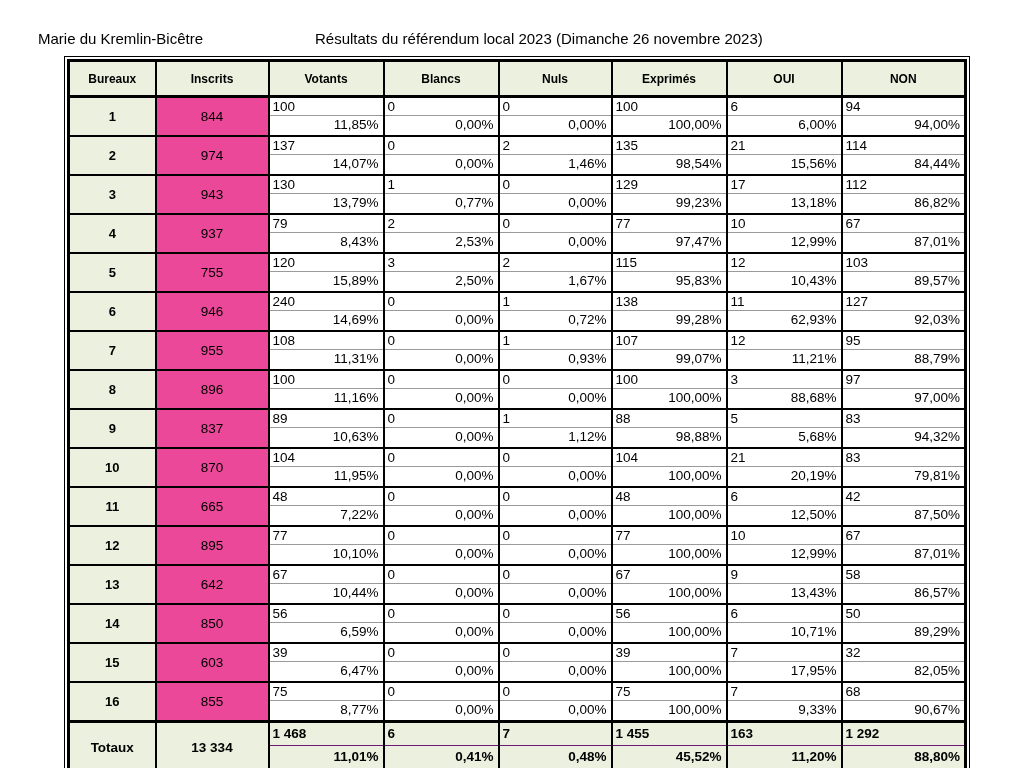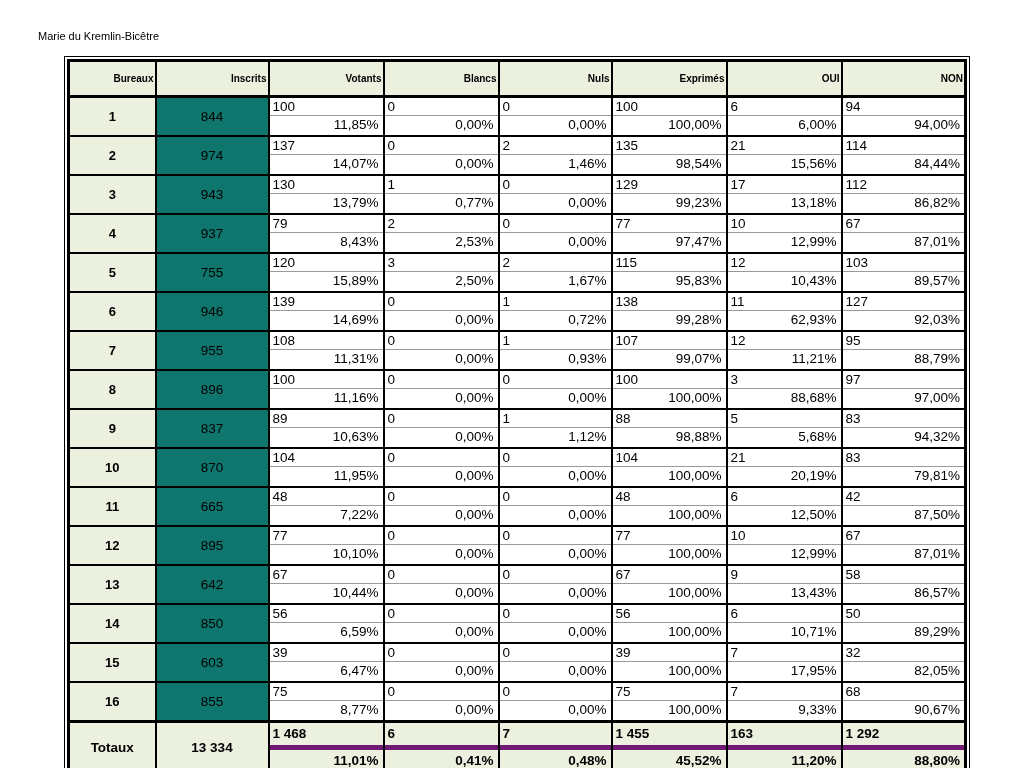--- a/index.html
+++ b/index.html
@@ -1,60 +1,61 @@
 <!DOCTYPE html>
 <html><head>
 <meta charset="utf-8">
 <style>
   html,body{margin:0;padding:0;}
   body{
     width:1024px;height:768px;background:#ffffff;position:relative;
     font-family:"Liberation Sans",sans-serif;color:#000;
     -webkit-font-smoothing:antialiased;
   }
-  .doc-header{position:absolute;top:30px;left:0;width:944px;height:18px;font-size:11px;}
+  .doc-header{position:absolute;top:30px;left:0;width:944px;height:18px;font-size:15px;}
   .org-label{position:absolute;left:38px;top:0;white-space:nowrap;}
   .doc-title{position:absolute;left:315px;top:0;white-space:nowrap;}
   .table-wrap{
     position:absolute;left:64px;top:56px;
     border:1px solid #000;padding:2px;background:#fff;
   }
   table{border-collapse:collapse;table-layout:fixed;border:3px solid #000;}
   col.c-bureaux{width:87px;}
   col.c-inscrits{width:113px;}
   col.c-votants{width:115px;}
   col.c-blancs{width:115px;}
   col.c-nuls{width:113px;}
   col.c-exprimes{width:115px;}
   col.c-oui{width:115px;}
   col.c-non{width:124px;}
   th{
     background:#ecf1df;border:2px solid #000;border-bottom:3px solid #000;
-    font-size:10px;font-weight:bold;height:31px;text-align:right;vertical-align:middle;
+    font-size:12px;font-weight:bold;height:31px;text-align:center;vertical-align:middle;
   }
   td{border:2px solid #000;font-size:13.5px;vertical-align:middle;}
   tr.data td{height:35px;}
   td.bureau{background:#ecf1df;font-weight:bold;text-align:center;font-size:13px;}
-  td.inscrits{text-align:center;background:#0f766e;}
+  td.inscrits{text-align:center;background:#ec4899;}
   td.stat{padding:0;vertical-align:top;background:#fff;}
   .count{
     height:16px;line-height:15px;padding:1px 0 0 3px;text-align:left;
     border-bottom:1px solid #9a9a9a;overflow:hidden;
   }
   .pct{height:16px;line-height:16px;padding:1px 4px 0 0;text-align:right;overflow:hidden;}
   tr.totals td{background:#ecf1df;font-weight:bold;border-top:3px solid #000;height:46px;}
   tr.totals td.bureau,tr.totals td.inscrits{font-size:13.5px;}
-  tr.totals .count{height:21px;line-height:20px;border-bottom:5px solid #701a75;}
+  tr.totals .count{height:21px;line-height:20px;border-bottom:1px solid #701a75;}
   tr.totals .pct{height:21px;line-height:20px;margin-left:28px;}
 </style>
 </head>
 <body>
 
 <div class="doc-header">
   <span class="org-label">Marie du Kremlin-Bicêtre</span>
+  <span class="doc-title">Résultats du référendum local 2023 (Dimanche 26 novembre 2023)</span>
 </div>
 
 <div class="table-wrap">
   <table>
     <colgroup>
       <col class="c-bureaux">
         <col class="c-inscrits">
         <col class="c-votants">
         <col class="c-blancs">
       <col class="c-nuls">
@@ -212,21 +213,21 @@
           </td>
           <td class="stat">
             <div class="count">103</div>
             <div class="pct">89,57%</div>
           </td>
         </tr>
         <tr class="data">
           <td class="bureau">6</td>
           <td class="inscrits">946</td>
           <td class="stat">
-            <div class="count">139</div>
+            <div class="count">240</div>
             <div class="pct">14,69%</div>
           </td>
           <td class="stat">
             <div class="count">0</div>
             <div class="pct">0,00%</div>
           </td>
           <td class="stat">
             <div class="count">1</div>
             <div class="pct">0,72%</div>
           </td>

